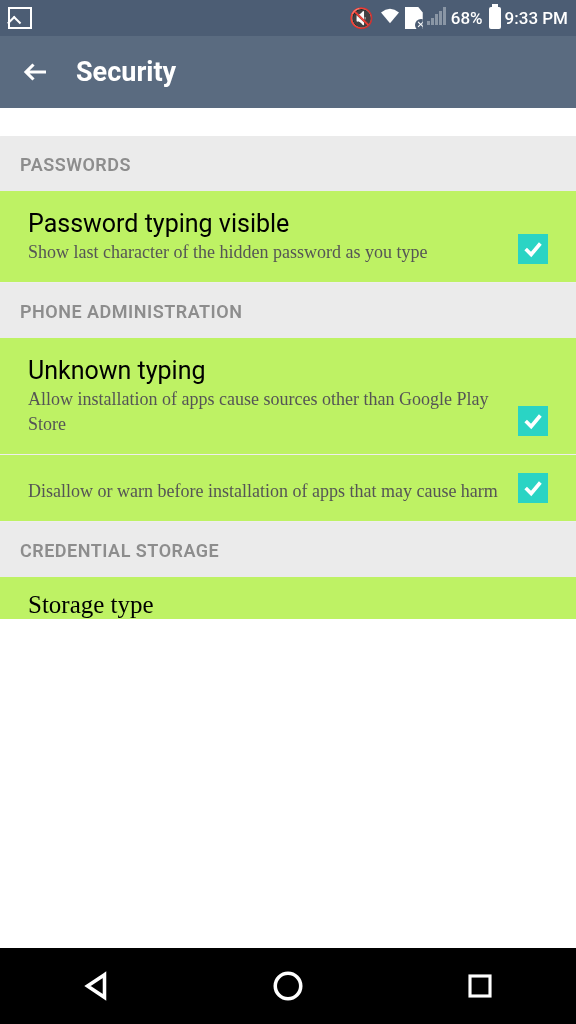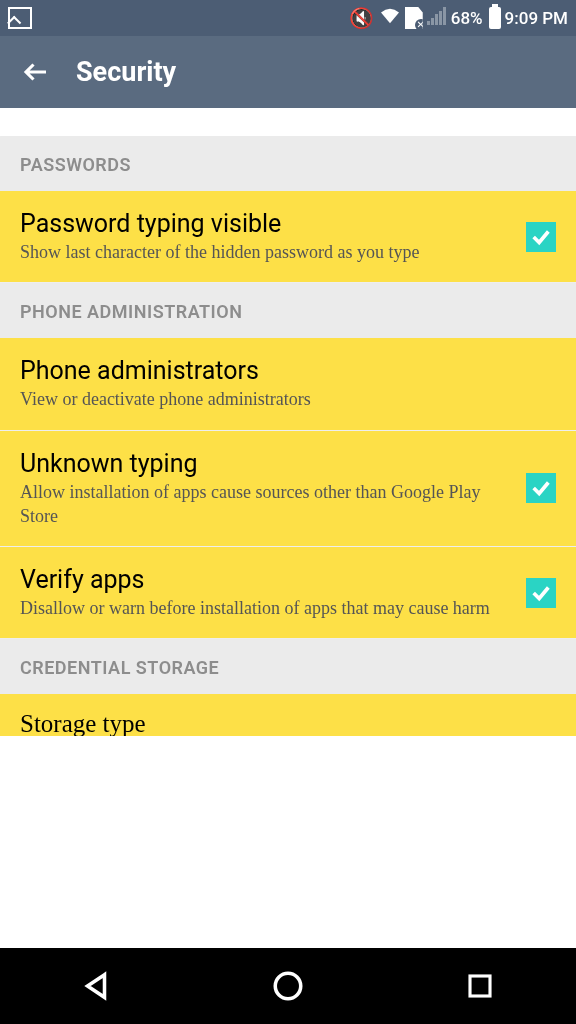--- a/index.html
+++ b/index.html
@@ -81,23 +81,23 @@
     .section-header {
       background: #ebebeb;
       color: #8d8d8d;
       font-size: 18px;
       font-weight: 600;
       letter-spacing: 0.5px;
       padding: 18px 20px 16px;
     }
     .setting-row {
       display: flex;
-      align-items: center;
-      padding: 18px 20px;
-      background: #fde047;
+      align-items: flex-end;
+      padding: 18px 28px;
+      background: #bef264;
       border-bottom: 1px solid #eee;
     }
     .setting-text { flex: 1; padding-right: 16px; }
     .setting-title { font-size: 25px; color: #000; margin-bottom: 2px; }
     .setting-desc { font-size: 18px; color: #555; line-height: 1.35; font-family: Liberation Serif, serif; }
     .checkbox {
       width: 30px; height: 30px;
       background: #2ad4c4;
       display: flex; align-items: center; justify-content: center;
       flex-shrink: 0;
@@ -134,21 +134,21 @@
       <svg width="20" height="18" viewBox="0 0 20 18">
         <rect x="0" y="14" width="3" height="4" fill="#8a96a5"></rect>
         <rect x="4" y="11" width="3" height="7" fill="#8a96a5"></rect>
         <rect x="8" y="7" width="3" height="11" fill="#8a96a5"></rect>
         <rect x="12" y="4" width="3" height="14" fill="#8a96a5"></rect>
         <rect x="16" y="0" width="3" height="18" fill="#8a96a5"></rect>
       </svg>
     </span>
     <span>68%</span>
     <div class="battery-icon"></div>
-    <span>9:09 PM</span>
+    <span>9:33 PM</span>
   </div>
 </div>
 
 <div class="app-bar">
   <div class="back-arrow">
     <svg width="30" height="30" viewBox="0 0 24 24">
         <path d="M20 12H4M10 6l-6 6 6 6"></path>
       </svg>
   </div>
   <div class="app-title">Security</div>
@@ -166,42 +166,35 @@
     </div>
     <div class="checkbox">
       <svg width="22" height="22" viewBox="0 0 24 24">
           <path d="M4 12l6 6L20 6"></path>
         </svg>
     </div>
   </div>
 
   <div class="section-header">PHONE ADMINISTRATION</div>
 
-  <div class="setting-row">
-    <div class="setting-text">
-      <div class="setting-title">Phone administrators</div>
-      <div class="setting-desc">View or deactivate phone administrators</div>
-    </div>
-  </div>
 
   <div class="setting-row">
     <div class="setting-text">
       <div class="setting-title">Unknown typing</div>
       <div class="setting-desc">Allow installation of apps cause sources other than Google Play Store</div>
     </div>
     <div class="checkbox">
       <svg width="22" height="22" viewBox="0 0 24 24">
           <path d="M4 12l6 6L20 6"></path>
         </svg>
     </div>
   </div>
 
   <div class="setting-row">
     <div class="setting-text">
-      <div class="setting-title">Verify apps</div>
       <div class="setting-desc">Disallow or warn before installation of apps that may cause harm</div>
     </div>
     <div class="checkbox">
       <svg width="22" height="22" viewBox="0 0 24 24">
           <path d="M4 12l6 6L20 6"></path>
         </svg>
     </div>
   </div>
 
 

